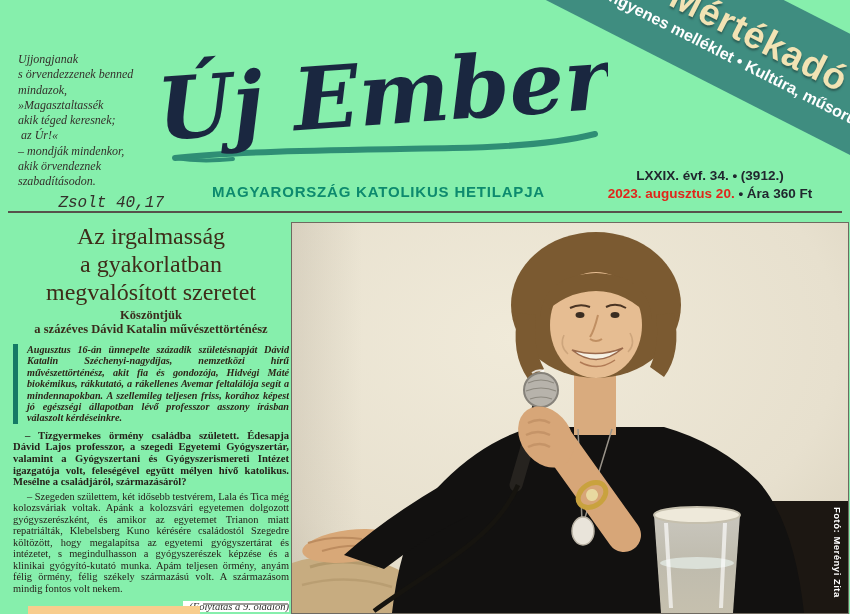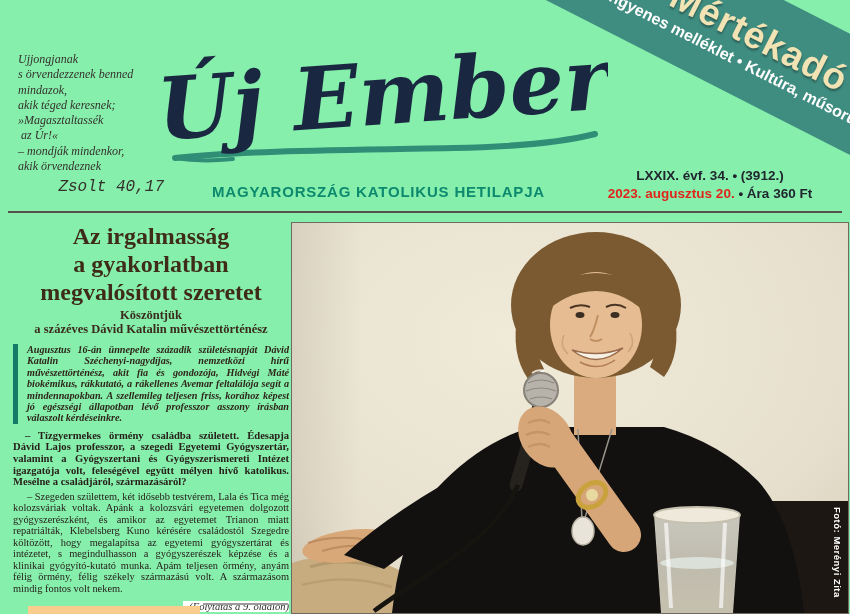--- a/index.html
+++ b/index.html
@@ -34,21 +34,21 @@
   }
   .banner-title {
     font-size:37px; font-weight:bold; letter-spacing:1px; color:#f2e3b4;
     text-shadow:1px 2px 2px rgba(25,50,45,0.5); line-height:40px;
   }
   .banner-sub { font-size:16px; font-weight:bold; color:#ffffff; margin-top:1px; }
   .header-rule { position:absolute; left:8px; top:211px; width:834px; height:2px; background:#56524b; }
   
   .left-col { position:absolute; left:13px; top:222px; width:276px; height:392px; overflow:hidden; }
   .headline {
-    text-align:center; font-weight:bold; font-size:24px; line-height:28px; color:#3e2c19;
+    text-align:center; font-weight:normal; font-size:24px; line-height:28px; color:#3e2c19;
   }
   .subhead {
     margin-top:2px; text-align:center; font-weight:bold; 
     font-size:12.5px; line-height:14px; color:#3a2b1c;
   }
   .lead { display:flex; margin-top:8px; }
   .lead-bar { flex:0 0 5px; background:#157a66; margin-right:9px; }
   .lead-text {
     font-weight:bold; font-style:italic; font-size:10.2px; line-height:11.4px;
     text-align:justify; color:#2e2518;
@@ -77,25 +77,26 @@
 </style>
 </head>
 <body>
 
 <div class="page">
 
   <div class="quote">
     <div>Ujjongjanak</div>
     <div>s örvendezzenek benned</div>
     <div>mindazok,</div>
+    <div>»Magasztaltassék</div>
     <div>akik téged keresnek;</div>
-    <div>»Magasztaltassék</div>
     <div>&nbsp;az Úr!«</div>
     <div>– mondják mindenkor,</div>
     <div>akik örvendeznek</div>
+    <div>szabadításodon.</div>
     <div class="quote-ref">Zsolt 40,17</div>
   </div>
 
   <svg class="logo-svg" viewBox="0 0 445 162">
     <path d="M12 138 C 70 131, 180 130, 290 128 C 350 127, 400 122, 432 114" fill="none" stroke="#2f8e75" stroke-width="6" stroke-linecap="round"></path>
     <path d="M12 138 C 30 141, 50 141, 70 139" fill="none" stroke="#2f8e75" stroke-width="4" stroke-linecap="round"></path>
     <text x="222" y="104" text-anchor="middle" font-family="DejaVu Serif, serif" font-size="86" font-style="italic" font-weight="bold" fill="#1a2740" transform="rotate(-4 222 100)">Új Ember</text>
   </svg>
 
   <div class="masthead-subtitle">MAGYARORSZÁG KATOLIKUS HETILAPJA</div>

